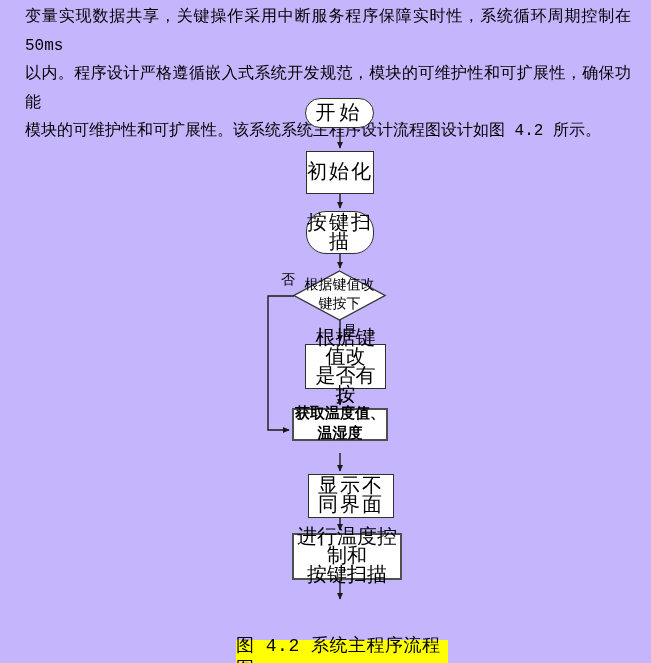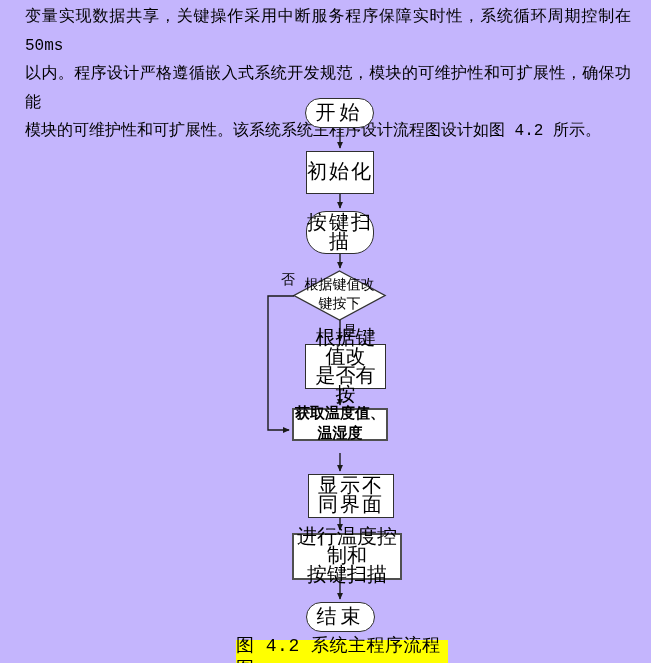--- a/index.html
+++ b/index.html
@@ -109,19 +109,16 @@
 
   <div class="node n-display ls2">
     <span>显示不同界面</span>
   </div>
 
   <div class="node n-control thick">
     <span>进行温度控制和</span>
     <span>按键扫描</span>
   </div>
 
-  <div class="node oval n-end ls4">
-    <span>结束</span>
-  </div>
 
   <div class="figure-caption">图 4.2 系统主程序流程图</div>
 
 </div>
 
 </body></html>

